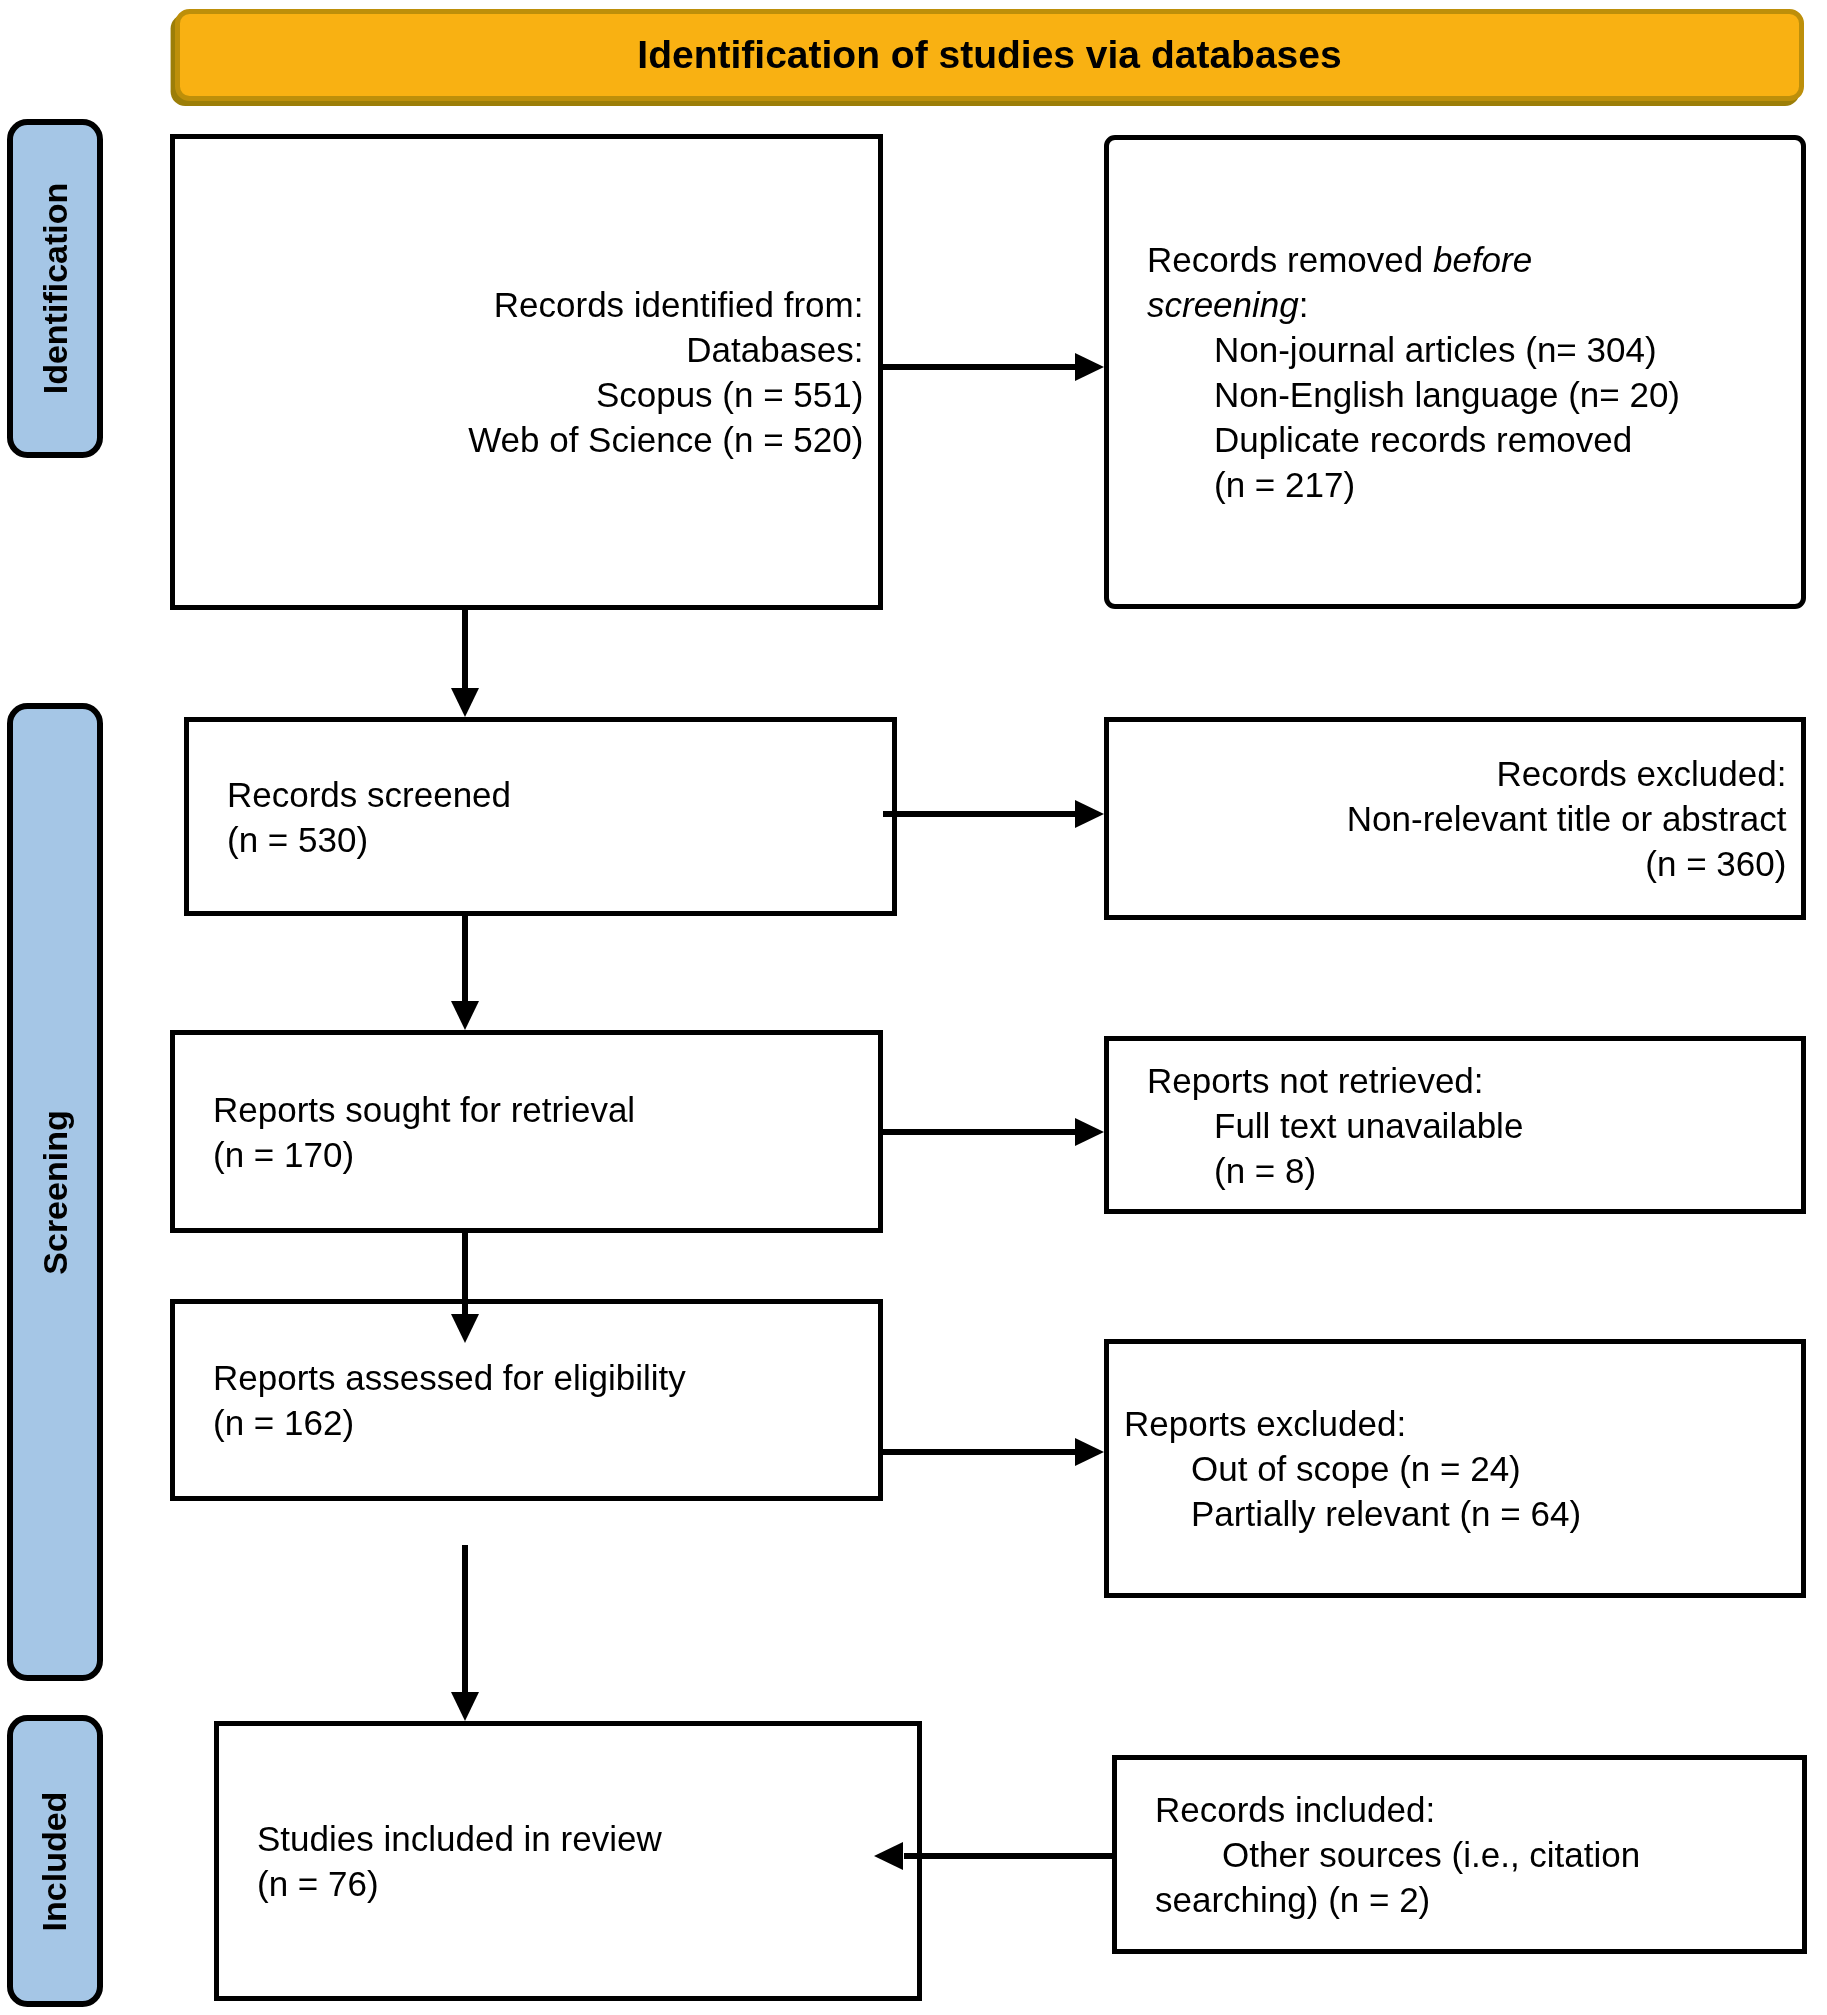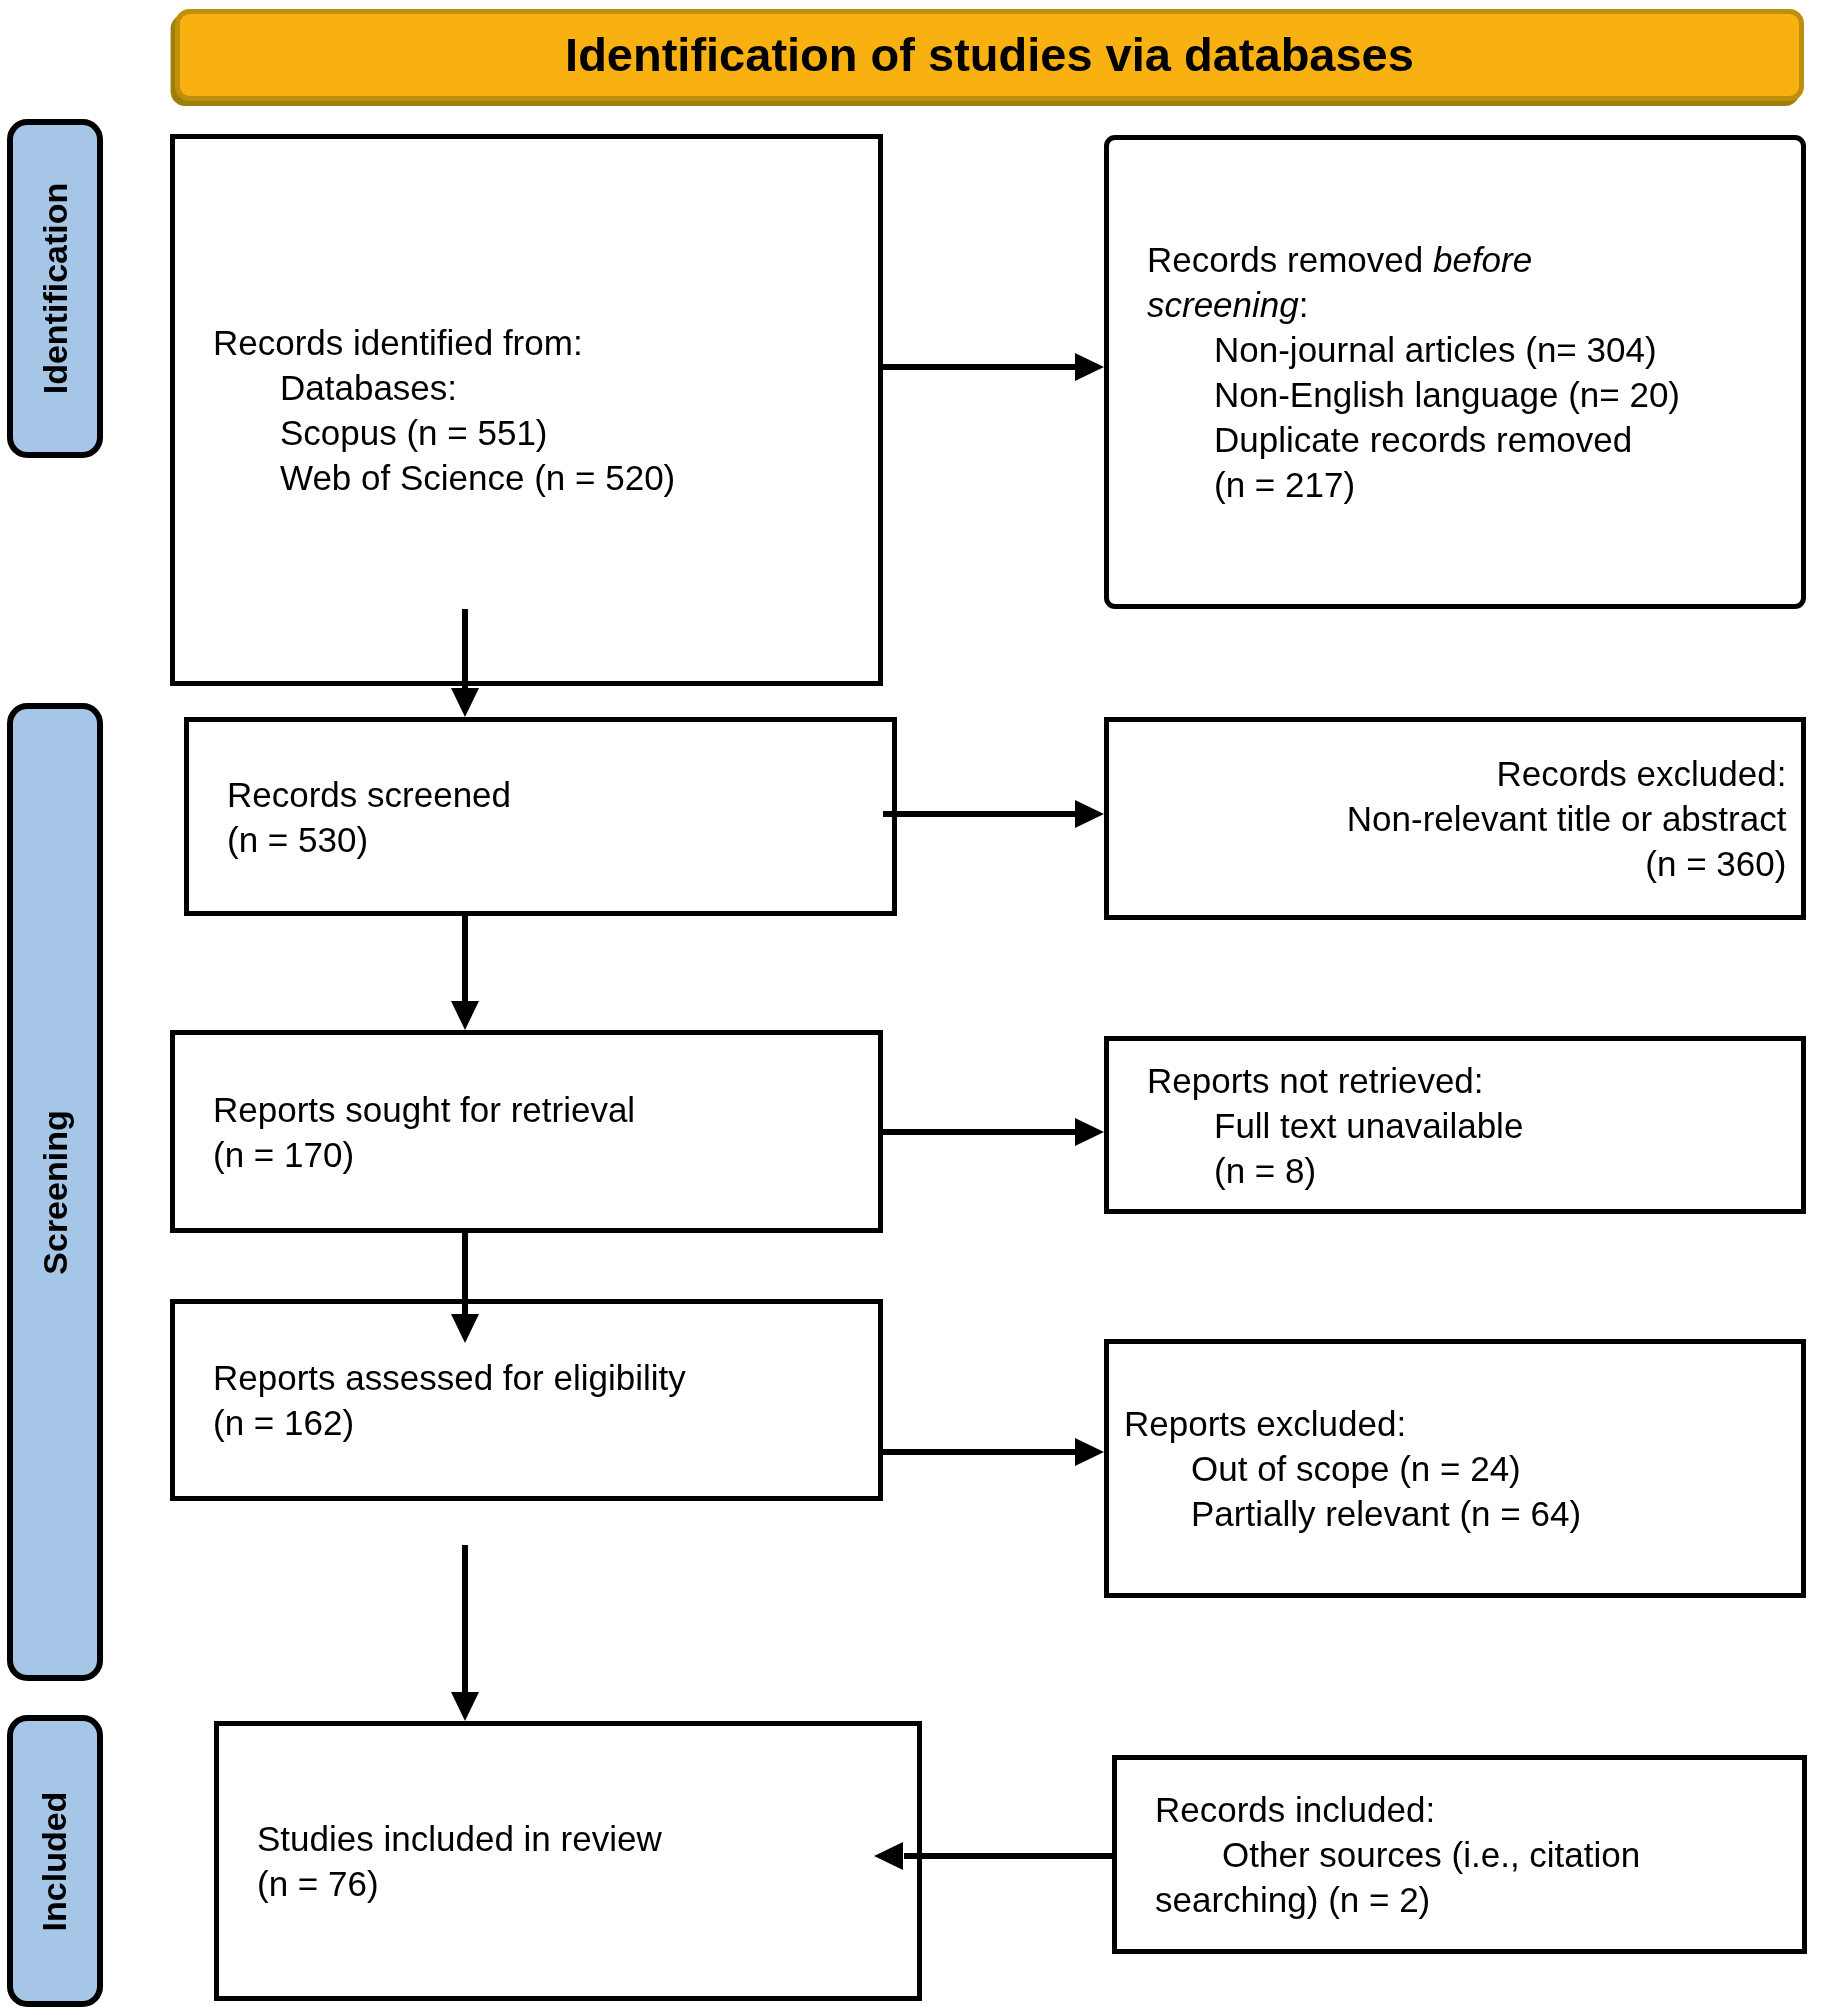--- a/index.html
+++ b/index.html
@@ -24,21 +24,21 @@
   .banner{
     position:absolute;left:175px;top:8.8px;width:1629px;height:92px;
     background:var(--banner-fill);
     border:5.1px solid var(--banner-border);
     border-radius:14.6px;
     box-shadow:-4.4px 5.1px 0 var(--banner-shadow);
     box-sizing:border-box;
     display:flex;align-items:center;justify-content:center;
   }
   .banner-title{
-    font-size:47px;font-weight:bold;letter-spacing:0px;
+    font-size:39px;font-weight:bold;letter-spacing:0px;
   }
   
   .stagebar{
     position:absolute;left:7.3px;width:96px;
     background:var(--sidebar-fill);
     border:6.6px solid var(--line-black);
     border-radius:20.4px;
     box-sizing:border-box;
     display:flex;align-items:center;justify-content:center;
   }
@@ -54,21 +54,21 @@
   .fbox{
     position:absolute;
     background:var(--bg);
     border:5.8px solid var(--line-black);
     box-sizing:border-box;
     display:flex;flex-direction:column;justify-content:center;
     padding-left:38px;padding-right:14.6px;
     font-size:35px;line-height:45px;
   }
   .fbox .indent{padding-left:67px;}
-  .b1{left:170px;top:134px;width:713px;height:552px;}
+  .b1{left:170px;top:134px;width:713px;height:476px;align-items:flex-end;}
   .b2{left:1104px;top:135px;width:702px;height:474px;border-radius:11px;}
   .b3{left:184px;top:717px;width:713px;height:199px;}
   .b4{left:1104px;top:717px;width:702px;height:203px;align-items:flex-end;}
   .b5{left:170px;top:1030px;width:713px;height:203px;}
   .b6{left:1104px;top:1036px;width:702px;height:178px;}
   .b7{left:170px;top:1299px;width:713px;height:202px;}
   .b8{left:1104px;top:1339px;width:702px;height:259px;padding-left:15px;}
   .b9{left:166px;top:1721px;width:708px;height:280px;margin-left:48px;}
   .b10{left:1112px;top:1755px;width:695px;height:199px;}
   

